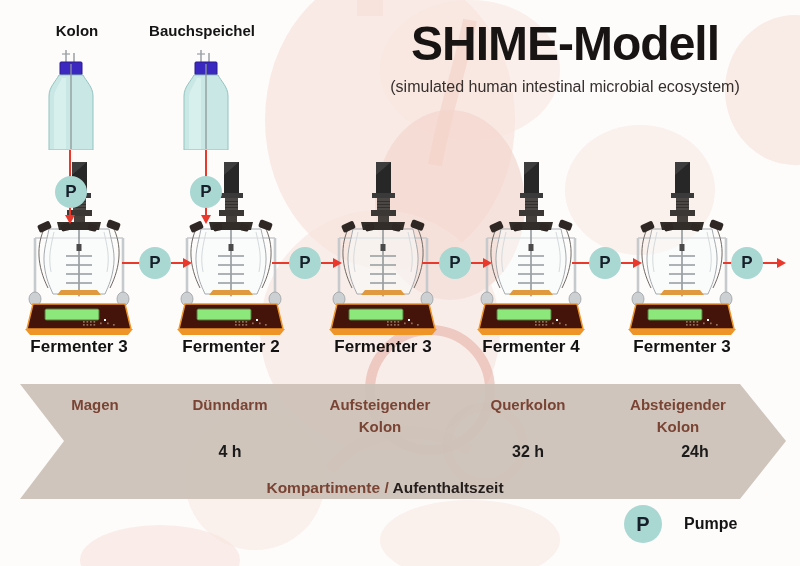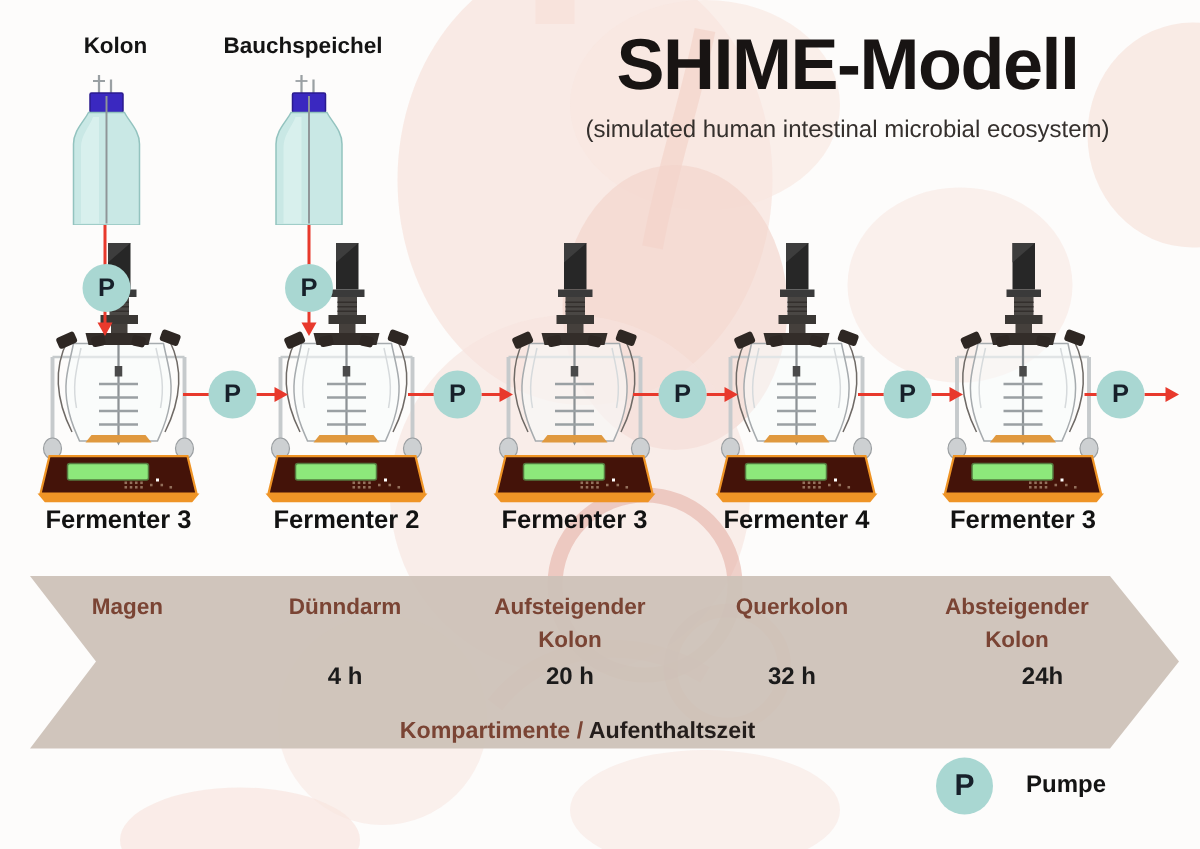--- a/index.html
+++ b/index.html
@@ -216,28 +216,27 @@
   <div class="hline" style="left:572px; top:262px; width:18px;"></div>
   <div class="pump" style="left:589px; top:247px;">P</div>
   <div class="hline" style="left:621px; top:262px; width:13px;"></div>
   <div class="head-right" style="left:633px; top:258px;"></div>
 
   <div class="hline" style="left:723px; top:262px; width:12px;"></div>
   <div class="pump" style="left:731px; top:247px;">P</div>
   <div class="hline" style="left:763px; top:262px; width:15px;"></div>
   <div class="head-right" style="left:777px; top:258px;"></div>
 
-  <div class="stage-name" style="left:18px;  top:394px;">Magen</div>
+  <div class="stage-name" style="left:28px;  top:394px;">Magen</div>
   <div class="stage-name" style="left:163px; top:394px;">Dünndarm</div>
   <div class="stage-name" style="left:313px; top:394px;">Aufsteigender Kolon</div>
   <div class="stage-name" style="left:461px; top:394px;">Querkolon</div>
   <div class="stage-name" style="left:611px; top:394px;">Absteigender Kolon</div>
 
   <div class="stage-time" style="left:163px; top:443px;">4 h</div>
-  <div class="stage-time" style="left:313px; top:443px;">20 h</div>
   <div class="stage-time" style="left:461px; top:443px;">32 h</div>
   <div class="stage-time" style="left:628px; top:443px;">24h</div>
 
   <div class="band-caption"><span class="caption-prefix">Kompartimente / </span><span class="caption-suffix">Aufenthaltszeit</span></div>
 
   <div class="legend">
     <div class="legend-pump">P</div>
     <div class="legend-label">Pumpe</div>
   </div>
 

